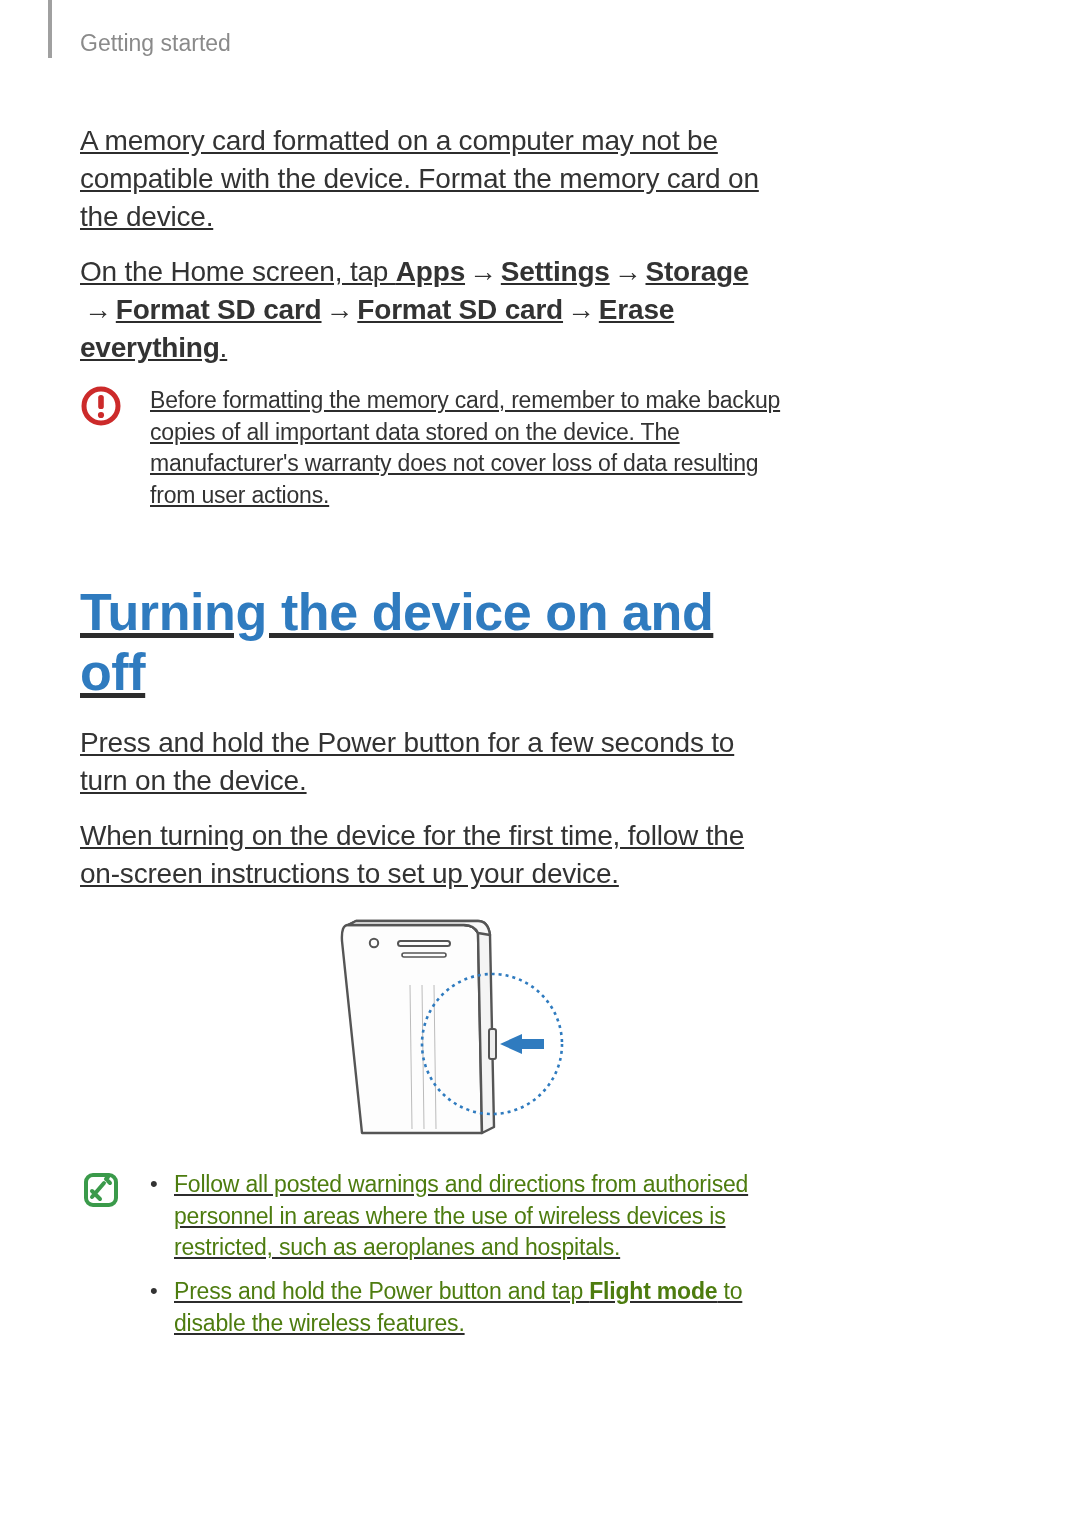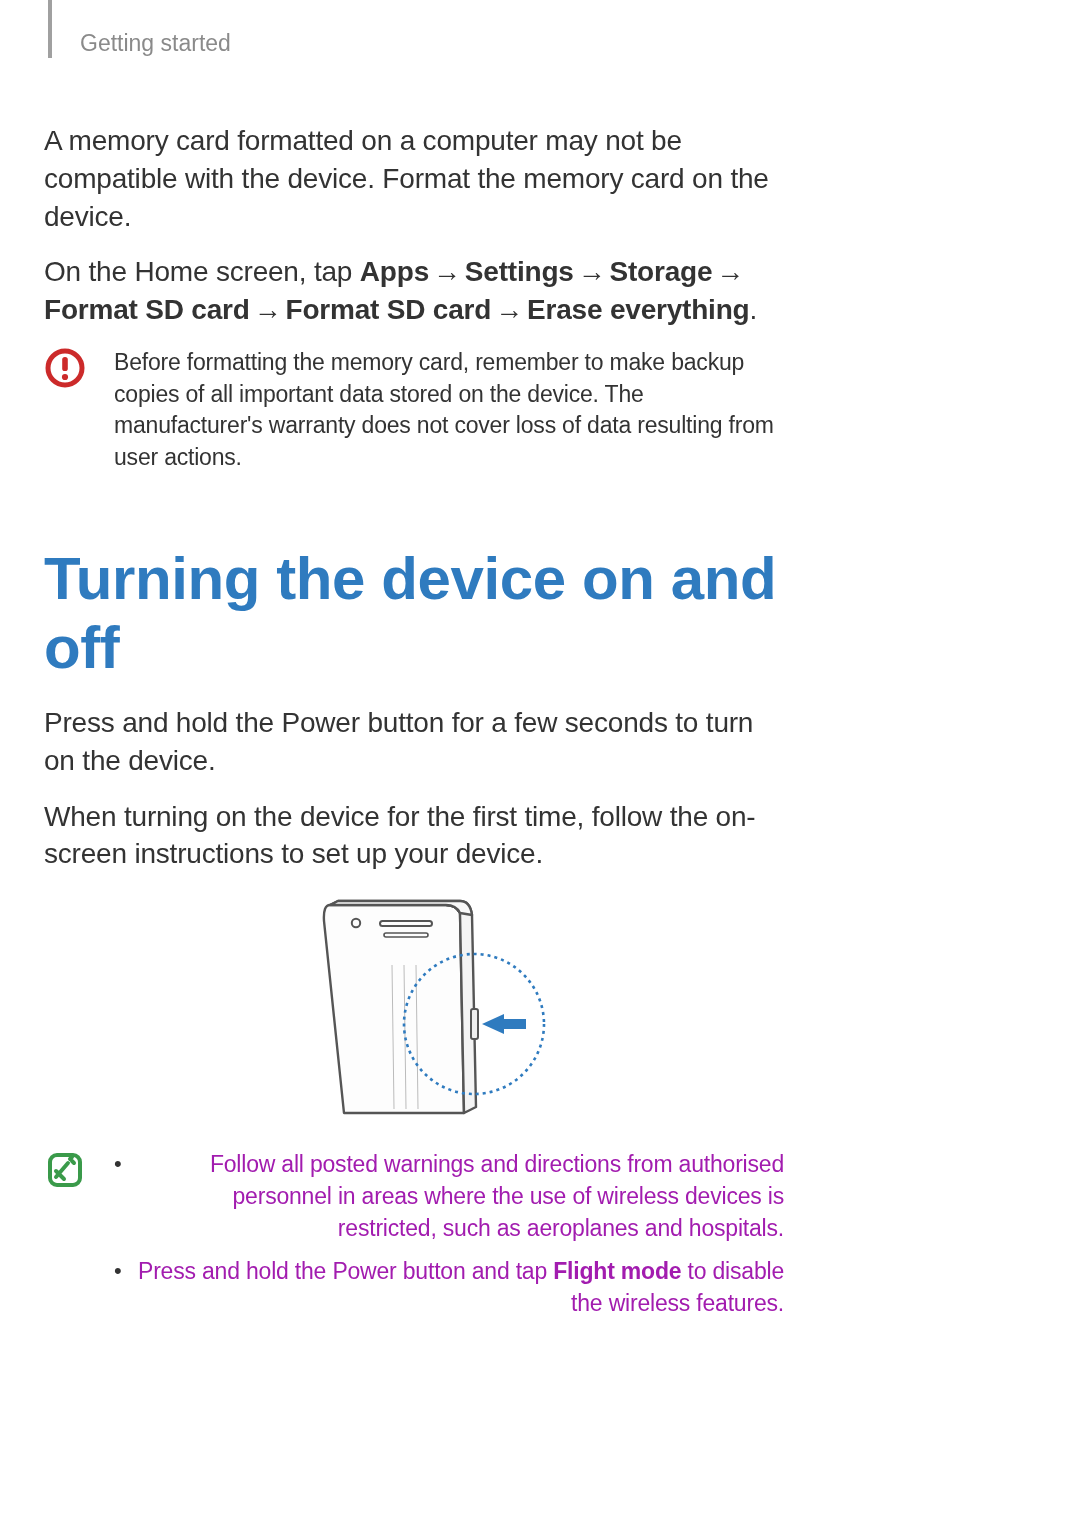--- a/index.html
+++ b/index.html
@@ -1,31 +1,31 @@
 <!DOCTYPE html>
 <html><head>
 <meta charset="utf-8">
 <style>
   * { box-sizing: border-box; margin: 0; padding: 0; }
   html, body { width: 1080px; height: 1527px; background: #fff; font-family: "Segoe UI", "Helvetica Neue", Arial, sans-serif; color: #2c2c2c; }
-  .page { position: relative; width: 864px; height: 1527px; padding: 32px 80px 0 44px; }
+  .page { position: relative; width: 864px; height: 1527px; padding: 32px 80px 0 80px; text-decoration: underline; }
   .header-mark { position: absolute; left: 48px; top: 0; width: 4px; height: 58px; background: #a0a0a0; }
   .header-text { position: absolute; left: 80px; top: 30px; font-size: 23px; color: #8a8a8a; }
   .content { padding-top: 90px; }
   h2 { color: #a7526e; font-size: 32px; font-weight: 700; margin-bottom: 20px; letter-spacing: -0.3px; }
-  h1 { color: #2f7bbf; font-size: 60px; font-weight: 700; margin-top: 70px; margin-bottom: 22px; letter-spacing: -0.4px; }
+  h1 { color: #2f7bbf; font-size: 52px; font-weight: 700; margin-top: 70px; margin-bottom: 22px; letter-spacing: -0.4px; }
   p.body { font-size: 28px; line-height: 1.35; color: #333; margin-bottom: 18px; letter-spacing: -0.2px; }
   .bold { font-weight: 700; }
   .arrow { display: inline-block; padding: 0 4px; }
   .callout { display: flex; gap: 28px; margin-top: 10px; margin-bottom: 0; }
   .callout-icon { flex: 0 0 42px; }
   .callout .text { font-size: 23px; line-height: 1.38; color: #333; letter-spacing: -0.2px; }
   .figure { display: flex; justify-content: center; margin: 18px 0 28px 0; }
   ul.bullets { list-style: none; }
-  ul.bullets li { position: relative; padding-left: 24px; font-size: 23px; line-height: 1.38; color: #a21caf; margin-bottom: 12px; letter-spacing: -0.2px; text-align: right; }
+  ul.bullets li { position: relative; padding-left: 24px; font-size: 23px; line-height: 1.38; color: #4d7c0f; margin-bottom: 12px; letter-spacing: -0.2px; }
   ul.bullets li::before { content: "•"; position: absolute; left: 0; top: 0; font-size: 22px; color: #333; }
   .page-number { position: absolute; bottom: 36px; left: 0; right: 0; text-align: center; font-size: 20px; color: #777; }
 </style>
 </head>
 <body>
 
 <div class="page">
   <div class="header-mark"></div>
   <div class="header-text">Getting started</div>
 

